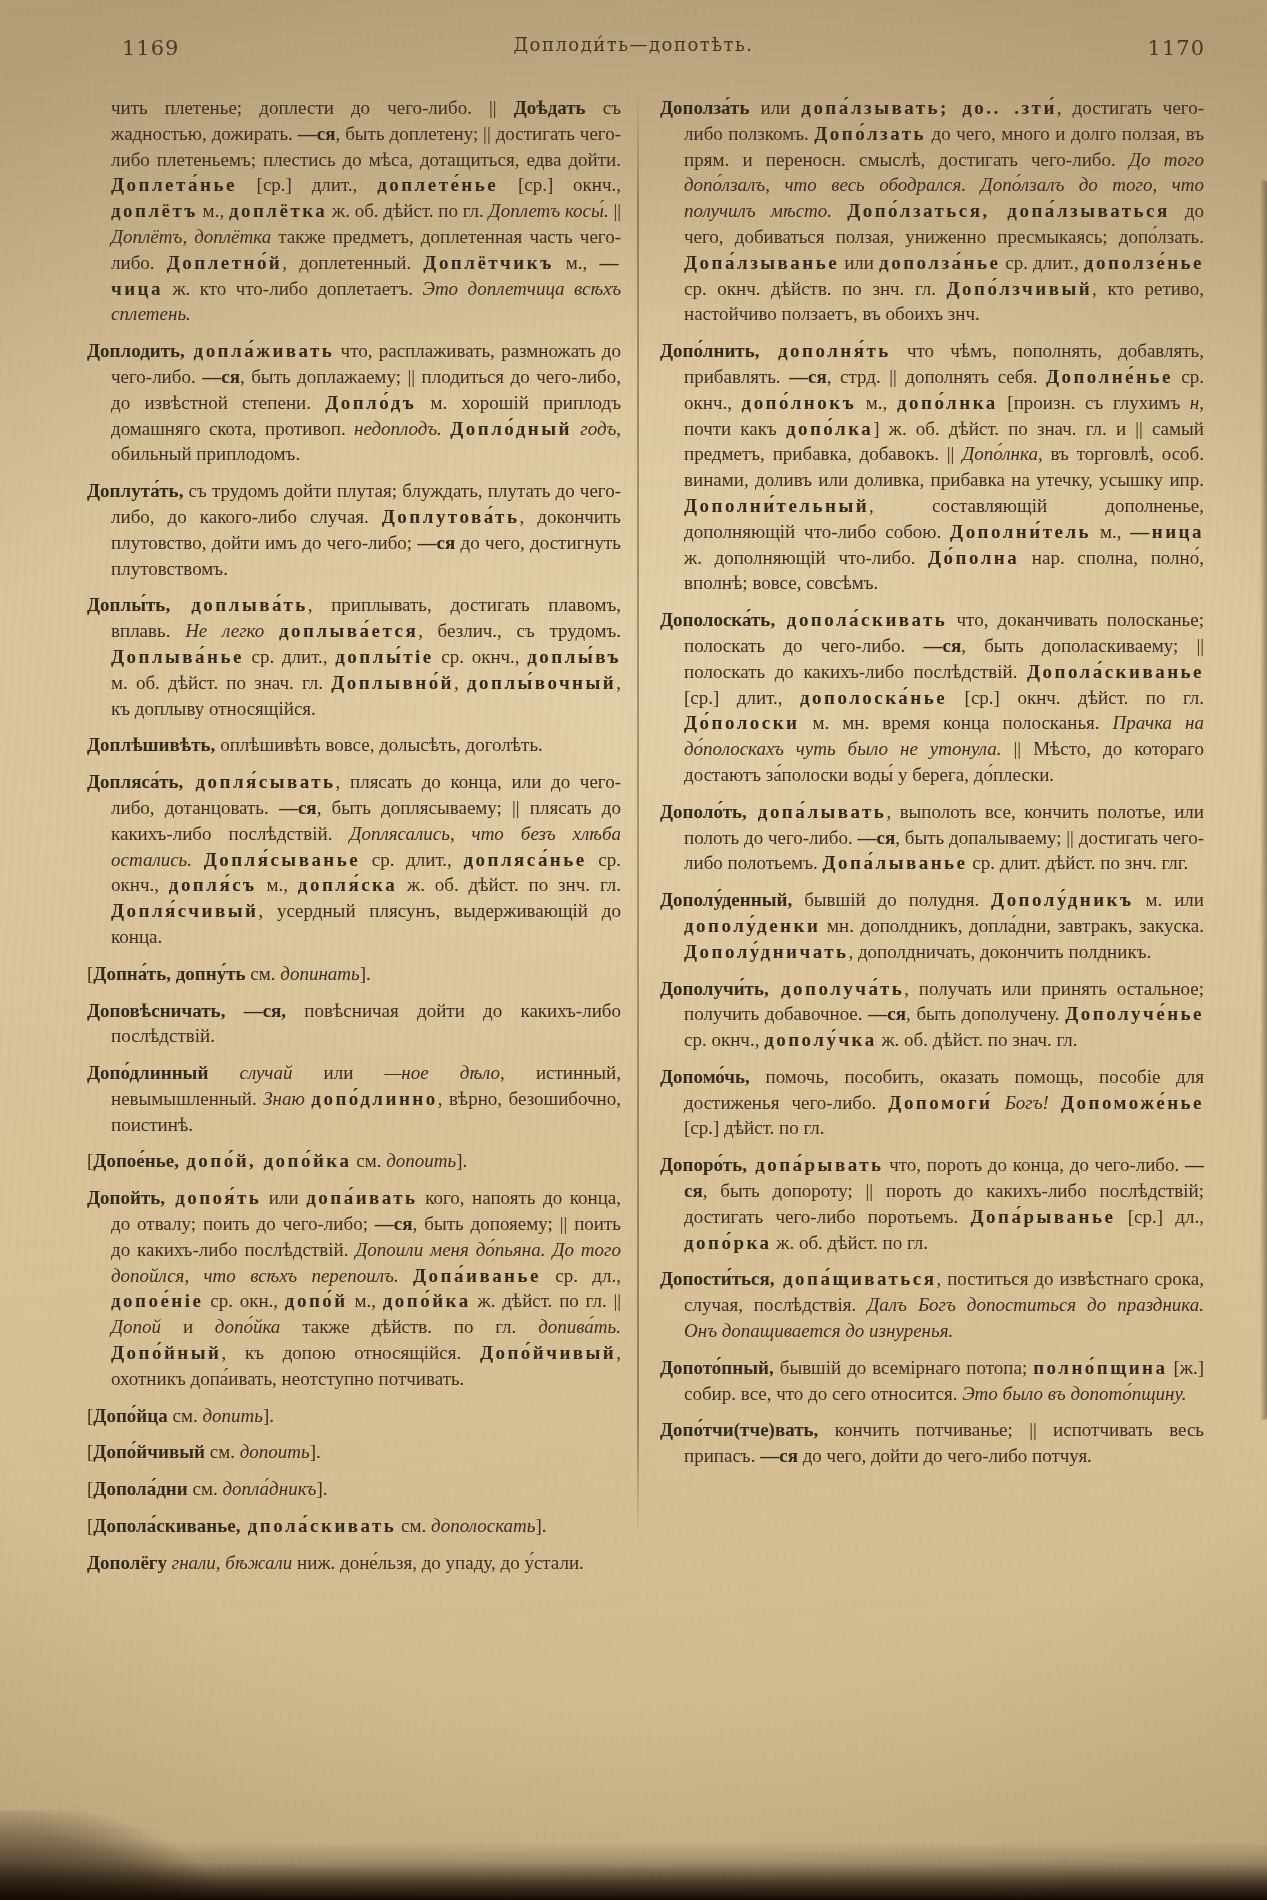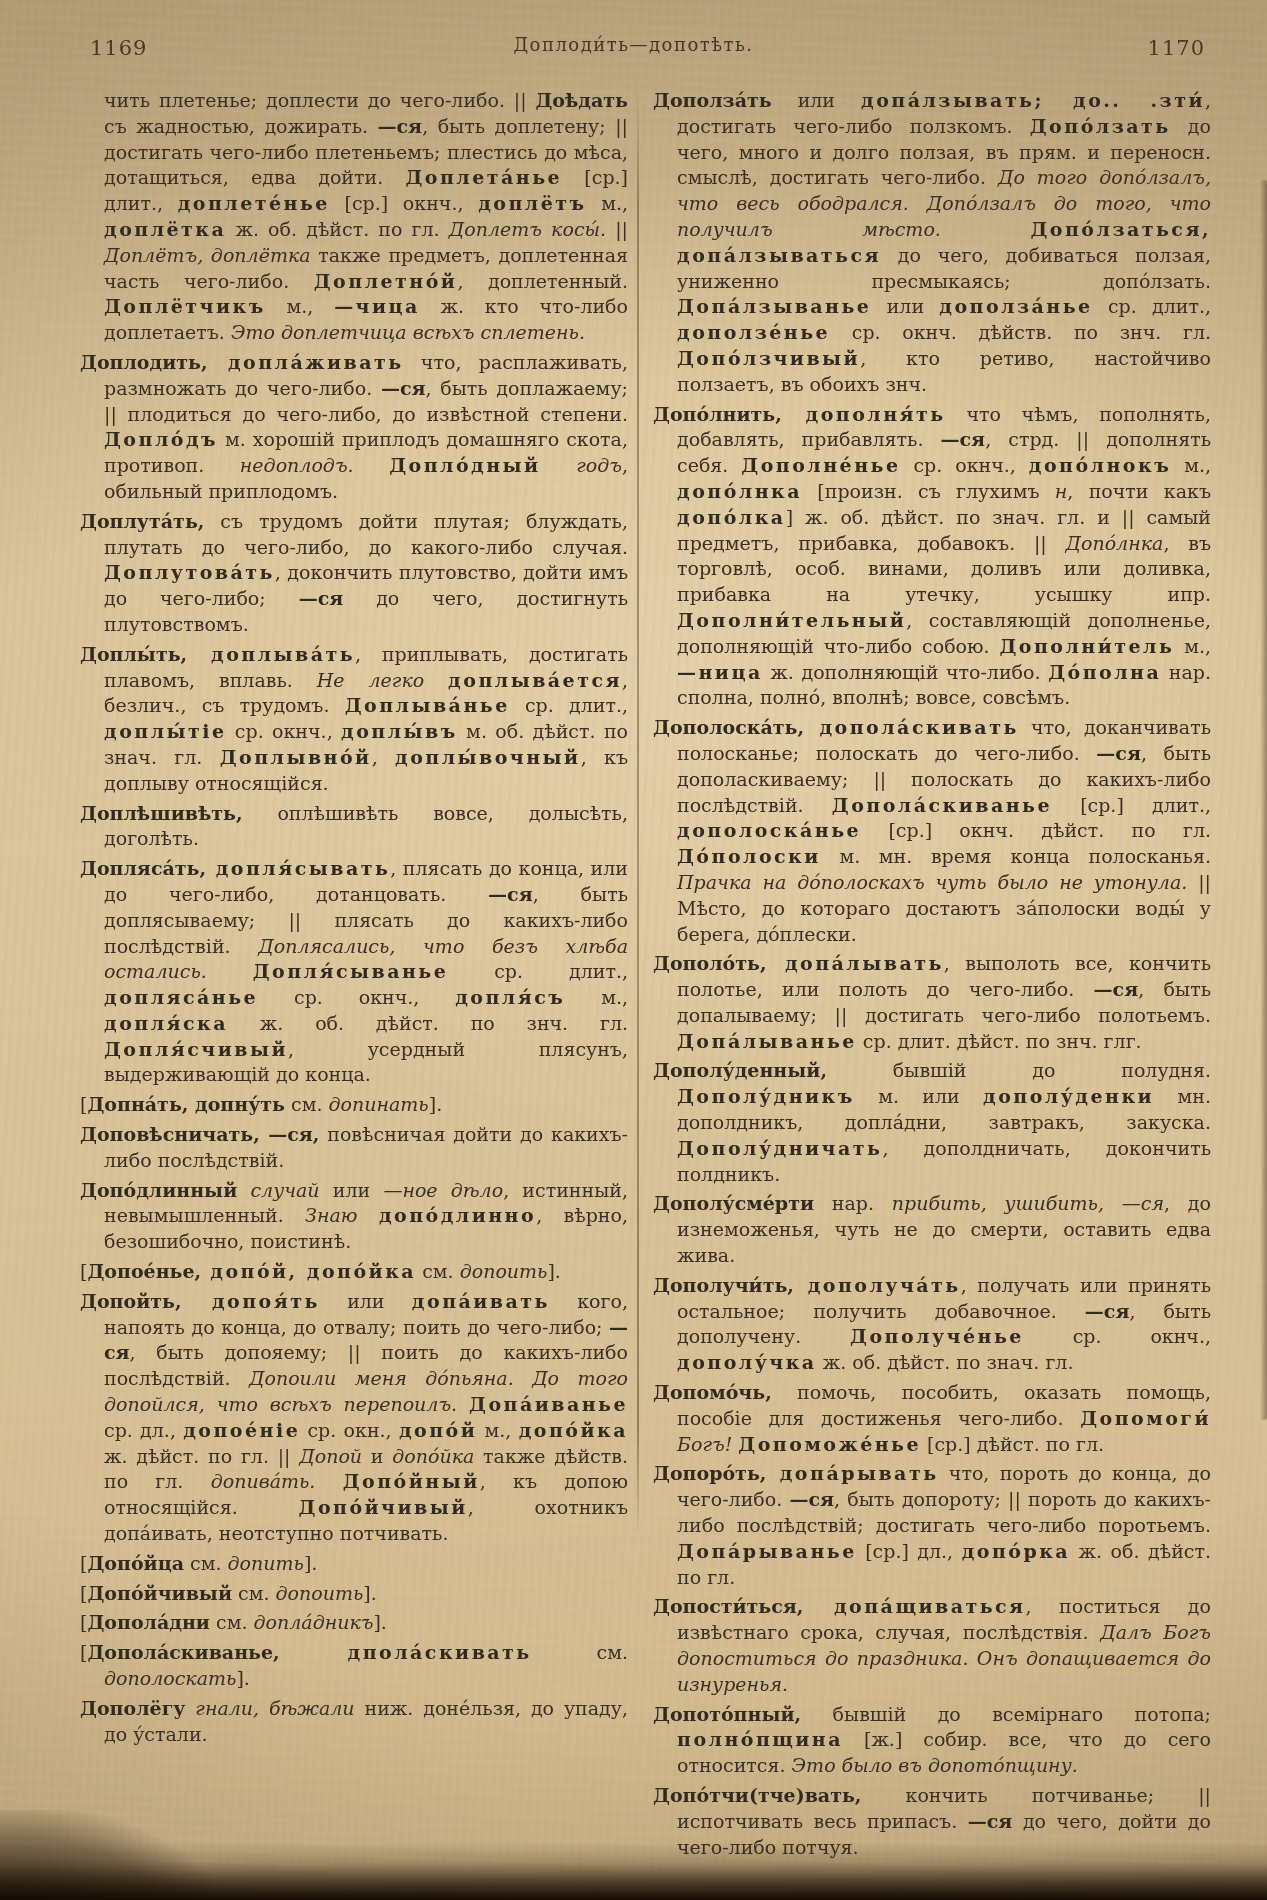--- a/index.html
+++ b/index.html
@@ -12,33 +12,33 @@
     font-family:"DejaVu Serif", "Liberation Serif", serif;
     color:#3a2f22;
   }
   .grain {
     position:absolute; inset:0; pointer-events:none; opacity:.5;
     background:
       repeating-linear-gradient(93deg, rgba(120,95,60,.05) 0 3px, rgba(0,0,0,0) 3px 9px),
       repeating-linear-gradient(2deg, rgba(255,240,210,.05) 0 4px, rgba(0,0,0,0) 4px 11px);
   }
   .hdr-num {
-    position:absolute; top:36px; font-size:21px; letter-spacing:1px; color:#473a29;
+    position:absolute; top:36px; font-size:21px; letter-spacing:1px; color:#473a29;margin-left:32px;
   }
   .hdr-num.left { left:90px; }
   .hdr-num.right { right:62px; }
   .hdr-title {
     position:absolute; top:34px; left:0; width:100%; text-align:center;
     font-size:18px; letter-spacing:1.5px; color:#423625;
   }
   .col { position:absolute; top:84px; font-size:19px; line-height:25.8px; }
   .col-left  { left:76px;  width:556px; }
   .col-right { left:649px; width:566px; }
-  .entry { margin:4px; text-align:justify; padding-left:24px; text-indent:-24px;
-           overflow-wrap:break-word; }
+  .entry { margin:11px; text-align:justify; padding-left:24px; text-indent:-24px;
+           overflow-wrap:break-word;font-family:Liberation Serif, serif; }
   .entry.cont { text-indent:0; }
   .seg-plain  { }
   .seg-bold   { font-weight:bold; color:#332a1e; }
   .seg-spaced { font-weight:bold; letter-spacing:.13em; color:#332a1e; }
   .seg-italic { font-style:italic; }
   .col-rule {
     position:absolute; left:637px; top:88px; width:2px; height:1452px;
     background:linear-gradient(180deg, rgba(92,72,48,0) 0%, rgba(92,72,48,.5) 8%,
                rgba(92,72,48,.45) 55%, rgba(92,72,48,.55) 92%, rgba(92,72,48,0) 100%);
   }
@@ -85,21 +85,20 @@
       <p class="entry"><span class="seg-plain">[</span><span class="seg-bold">Допола́скиванье,</span><span class="seg-spaced"> дпола́скивать</span><span class="seg-plain"> см. </span><span class="seg-italic">дополоскать</span><span class="seg-plain">].</span></p>
       <p class="entry"><span class="seg-bold">Дополёгу</span><span class="seg-italic"> гнали, бѣжали</span><span class="seg-plain"> ниж. доне́льзя, до упаду, до у́стали.</span></p>
     </div>
   <div class="col-rule"></div>
   <div class="col col-right">
       <p class="entry"><span class="seg-bold">Дополза́ть</span><span class="seg-plain"> или </span><span class="seg-spaced">допа́лзывать; до.. .зти́</span><span class="seg-plain">, достигать чего-либо ползкомъ. </span><span class="seg-spaced">Допо́лзать</span><span class="seg-plain"> до чего, много и долго ползая, въ прям. и переносн. смыслѣ, достигать чего-либо. </span><span class="seg-italic">До того допо́лзалъ, что весь ободрался. Допо́лзалъ до того, что получилъ мѣсто.</span><span class="seg-plain"> </span><span class="seg-spaced">Допо́лзаться, допа́лзываться</span><span class="seg-plain"> до чего, добиваться ползая, униженно пресмыкаясь; допо́лзать. </span><span class="seg-spaced">Допа́лзыванье</span><span class="seg-plain"> или </span><span class="seg-spaced">дополза́нье</span><span class="seg-plain"> ср. длит., </span><span class="seg-spaced">доползе́нье</span><span class="seg-plain"> ср. окнч. дѣйств. по знч. гл. </span><span class="seg-spaced">Допо́лзчивый</span><span class="seg-plain">, кто ретиво, настойчиво ползаетъ, въ обоихъ знч.</span></p>
       <p class="entry"><span class="seg-bold">Допо́лнить,</span><span class="seg-spaced"> дополня́ть</span><span class="seg-plain"> что чѣмъ, пополнять, добавлять, прибавлять. </span><span class="seg-bold">—ся</span><span class="seg-plain">, стрд. || дополнять себя. </span><span class="seg-spaced">Дополне́нье</span><span class="seg-plain"> ср. окнч., </span><span class="seg-spaced">допо́лнокъ</span><span class="seg-plain"> м., </span><span class="seg-spaced">допо́лнка</span><span class="seg-plain"> [произн. съ глухимъ </span><span class="seg-italic">н</span><span class="seg-plain">, почти какъ </span><span class="seg-spaced">допо́лка</span><span class="seg-plain">] ж. об. дѣйст. по знач. гл. и || самый предметъ, прибавка, добавокъ. || </span><span class="seg-italic">Допо́лнка</span><span class="seg-plain">, въ торговлѣ, особ. винами, доливъ или доливка, прибавка на утечку, усышку ипр. </span><span class="seg-spaced">Дополни́тельный</span><span class="seg-plain">, составляющій дополненье, дополняющій что-либо собою. </span><span class="seg-spaced">Дополни́тель</span><span class="seg-plain"> м., </span><span class="seg-spaced">—ница</span><span class="seg-plain"> ж. дополняющій что-либо. </span><span class="seg-spaced">До́полна</span><span class="seg-plain"> нар. сполна, полно́, вполнѣ; вовсе, совсѣмъ.</span></p>
       <p class="entry"><span class="seg-bold">Дополоска́ть,</span><span class="seg-spaced"> допола́скивать</span><span class="seg-plain"> что, доканчивать полосканье; полоскать до чего-либо. </span><span class="seg-bold">—ся</span><span class="seg-plain">, быть дополаскиваему; || полоскать до какихъ-либо послѣдствій. </span><span class="seg-spaced">Допола́скиванье</span><span class="seg-plain"> [ср.] длит., </span><span class="seg-spaced">дополоска́нье</span><span class="seg-plain"> [ср.] окнч. дѣйст. по гл. </span><span class="seg-spaced">До́полоски</span><span class="seg-plain"> м. мн. время конца полосканья. </span><span class="seg-italic">Прачка на до́полоскахъ чуть было не утонула.</span><span class="seg-plain"> || Мѣсто, до котораго достаютъ за́полоски воды́ у берега, до́плески.</span></p>
       <p class="entry"><span class="seg-bold">Дополо́ть,</span><span class="seg-spaced"> допа́лывать</span><span class="seg-plain">, выполоть все, кончить полотье, или полоть до чего-либо. </span><span class="seg-bold">—ся</span><span class="seg-plain">, быть допалываему; || достигать чего-либо полотьемъ. </span><span class="seg-spaced">Допа́лыванье</span><span class="seg-plain"> ср. длит. дѣйст. по знч. глг.</span></p>
       <p class="entry"><span class="seg-bold">Дополу́денный,</span><span class="seg-plain"> бывшій до полудня. </span><span class="seg-spaced">Дополу́дникъ</span><span class="seg-plain"> м. или </span><span class="seg-spaced">дополу́денки</span><span class="seg-plain"> мн. дополдникъ, допла́дни, завтракъ, закуска. </span><span class="seg-spaced">Дополу́дничать</span><span class="seg-plain">, дополдничать, докончить полдникъ.</span></p>
-      <p class="entry"><span class="seg-bold">Дополу́сме́рти</span><span class="seg-plain"> нар. </span><span class="seg-italic">прибить, ушибить, —ся</span><span class="seg-plain">, до изнеможенья, чуть не до смерти, оставить едва жива.</span></p>
       <p class="entry"><span class="seg-bold">Дополучи́ть,</span><span class="seg-spaced"> дополуча́ть</span><span class="seg-plain">, получать или принять остальное; получить добавочное. </span><span class="seg-bold">—ся</span><span class="seg-plain">, быть дополучену. </span><span class="seg-spaced">Дополуче́нье</span><span class="seg-plain"> ср. окнч., </span><span class="seg-spaced">дополу́чка</span><span class="seg-plain"> ж. об. дѣйст. по знач. гл.</span></p>
       <p class="entry"><span class="seg-bold">Допомо́чь,</span><span class="seg-plain"> помочь, пособить, оказать помощь, пособіе для достиженья чего-либо. </span><span class="seg-spaced">Допомоги́</span><span class="seg-italic"> Богъ!</span><span class="seg-plain"> </span><span class="seg-spaced">Допоможе́нье</span><span class="seg-plain"> [ср.] дѣйст. по гл.</span></p>
       <p class="entry"><span class="seg-bold">Допоро́ть,</span><span class="seg-spaced"> допа́рывать</span><span class="seg-plain"> что, пороть до конца, до чего-либо. </span><span class="seg-bold">—ся</span><span class="seg-plain">, быть допороту; || пороть до какихъ-либо послѣдствій; достигать чего-либо поротьемъ. </span><span class="seg-spaced">Допа́рыванье</span><span class="seg-plain"> [ср.] дл., </span><span class="seg-spaced">допо́рка</span><span class="seg-plain"> ж. об. дѣйст. по гл.</span></p>
       <p class="entry"><span class="seg-bold">Допости́ться,</span><span class="seg-spaced"> допа́щиваться</span><span class="seg-plain">, поститься до извѣстнаго срока, случая, послѣдствія. </span><span class="seg-italic">Далъ Богъ допоститься до праздника. Онъ допащивается до изнуренья.</span></p>
       <p class="entry"><span class="seg-bold">Допото́пный,</span><span class="seg-plain"> бывшій до всемірнаго потопа; </span><span class="seg-spaced">полно́пщина</span><span class="seg-plain"> [ж.] собир. все, что до сего относится. </span><span class="seg-italic">Это было въ допото́пщину.</span></p>
       <p class="entry"><span class="seg-bold">Допо́тчи(тче)вать,</span><span class="seg-plain"> кончить потчиванье; || испотчивать весь припасъ. </span><span class="seg-bold">—ся</span><span class="seg-plain"> до чего, дойти до чего-либо потчуя.</span></p>
     </div>
 
   <div class="right-edge-shadow"></div>
   <div class="corner-shadow"></div>

